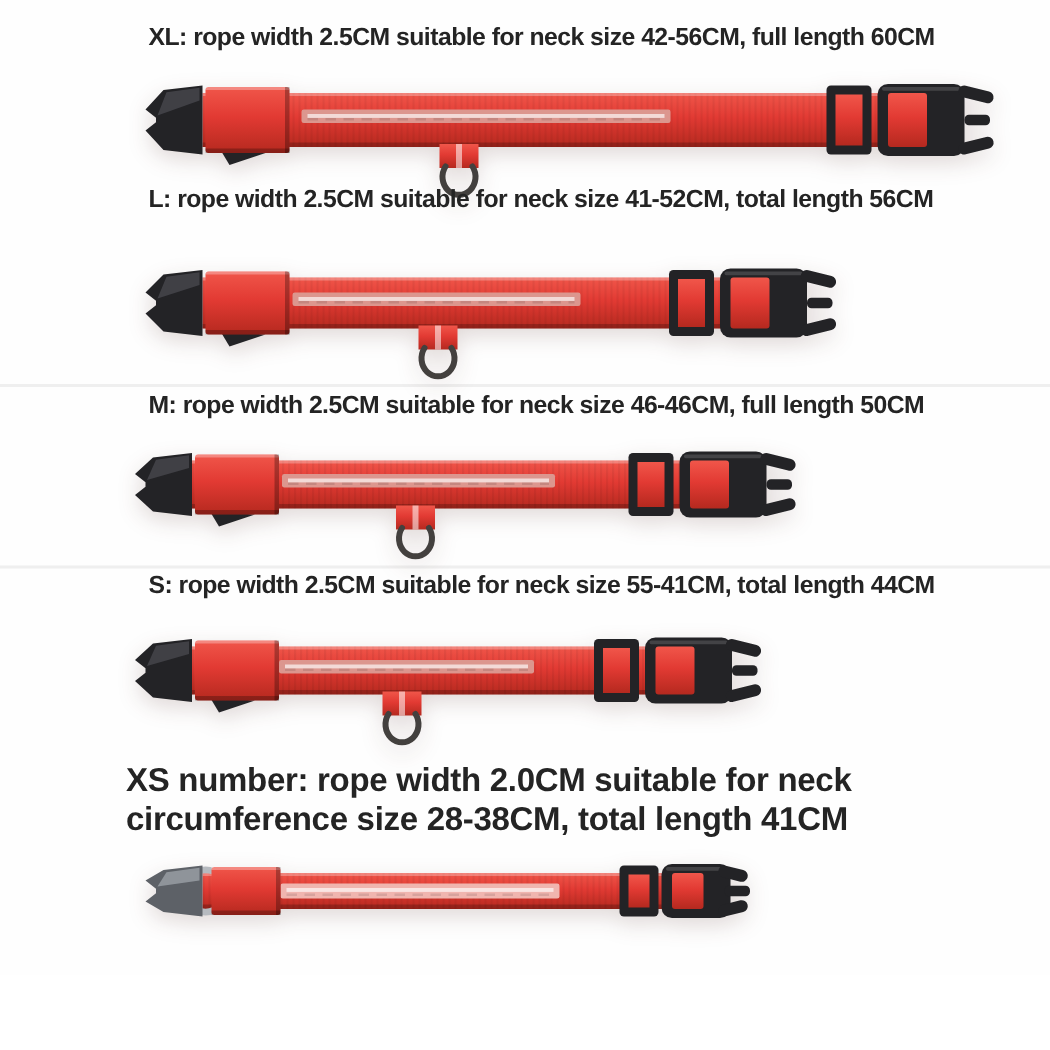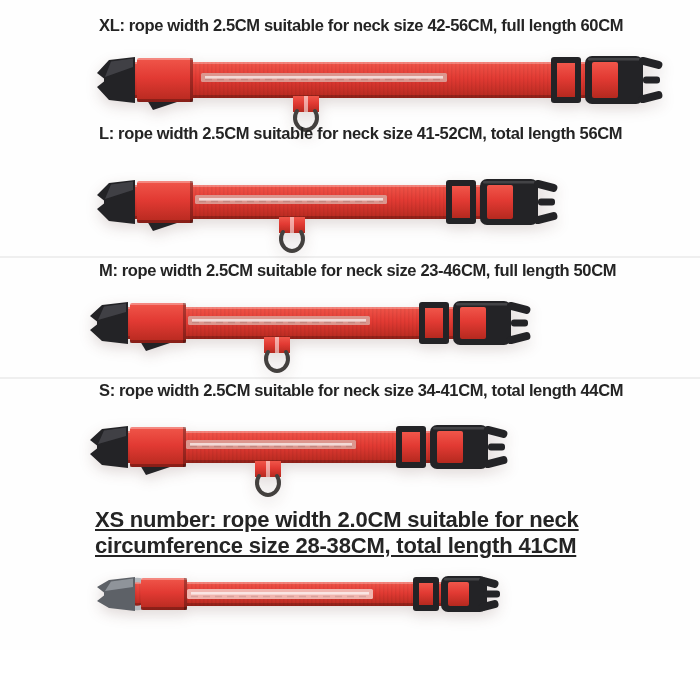--- a/index.html
+++ b/index.html
@@ -14,27 +14,26 @@
     position:absolute;
     left:99px;
     margin:0;
     font-weight:bold;
     font-size:16.5px;
     letter-spacing:-0.35px;
     color:var(--text,#242424);
     white-space:nowrap;
   }
   .size-label.xs{
-    left:95px;
+    left:84px;
     font-size:22px;
     line-height:26px;
     width:558px;
     white-space:normal;
     letter-spacing:-0.2px;
-    text-decoration:underline;
   }
   .collar{position:absolute;}
   .collar svg{overflow:visible;filter:drop-shadow(0 5px 7px rgba(70,25,18,0.16));}
   .seam{
     position:absolute;left:0;width:700px;height:2px;
     background:var(--separator,#e7e7e7);opacity:0.65;
   }
 </style>
 </head>
 <body>
@@ -148,21 +147,21 @@
             <rect x="392" y="5" width="26" height="34" rx="2" fill="url(#g1)"></rect>
             <rect x="388" y="1" width="52" height="2.5" rx="1.2" fill="rgba(255,255,255,0.15)"></rect>
             <rect x="443" y="18.5" width="17" height="7" rx="3" fill="#232326"></rect>
             <rect x="439" y="-1" width="24" height="8" rx="4" fill="#232326" transform="rotate(14 439 3)"></rect>
             <rect x="439" y="37" width="24" height="8" rx="4" fill="#232326" transform="rotate(-14 439 41)"></rect>
           </g>
         </svg></div>
   </section>
 
   <section>
-    <p class="size-label" style="top:261px">M: rope width 2.5CM suitable for neck size 23-46CM, full length 50CM</p>
+    <p class="size-label" style="top:261px">M: rope width 2.5CM suitable for neck size 46-46CM, full length 50CM</p>
     <div class="collar" style="left:88px;top:302px"><svg width="445" height="84" viewBox="0 0 445 84" xmlns="http://www.w3.org/2000/svg">
           <defs>
             <linearGradient id="g2" x1="0" y1="0" x2="0" y2="1">
               <stop offset="0" stop-color="#f0564a"></stop>
               <stop offset="0.45" stop-color="#e23a33"></stop>
               <stop offset="1" stop-color="#b5291f"></stop>
             </linearGradient>
             <pattern id="p2" width="4" height="8" patternUnits="userSpaceOnUse">
               <rect x="0" y="0" width="1.4" height="8" fill="rgba(0,0,0,0.05)"></rect>
             </pattern>
@@ -203,21 +202,21 @@
             <rect x="372" y="5" width="26" height="32" rx="2" fill="url(#g2)"></rect>
             <rect x="368" y="1" width="52" height="2.5" rx="1.2" fill="rgba(255,255,255,0.15)"></rect>
             <rect x="423" y="17.5" width="17" height="7" rx="3" fill="#232326"></rect>
             <rect x="419" y="-1" width="24" height="8" rx="4" fill="#232326" transform="rotate(14 419 3)"></rect>
             <rect x="419" y="35" width="24" height="8" rx="4" fill="#232326" transform="rotate(-14 419 39)"></rect>
           </g>
         </svg></div>
   </section>
 
   <section>
-    <p class="size-label" style="top:381px">S: rope width 2.5CM suitable for neck size 34-41CM, total length 44CM</p>
+    <p class="size-label" style="top:381px">S: rope width 2.5CM suitable for neck size 55-41CM, total length 44CM</p>
     <div class="collar" style="left:88px;top:426px"><svg width="422" height="84" viewBox="0 0 422 84" xmlns="http://www.w3.org/2000/svg">
           <defs>
             <linearGradient id="g3" x1="0" y1="0" x2="0" y2="1">
               <stop offset="0" stop-color="#f0564a"></stop>
               <stop offset="0.45" stop-color="#e23a33"></stop>
               <stop offset="1" stop-color="#b5291f"></stop>
             </linearGradient>
             <pattern id="p3" width="4" height="8" patternUnits="userSpaceOnUse">
               <rect x="0" y="0" width="1.4" height="8" fill="rgba(0,0,0,0.05)"></rect>
             </pattern>

